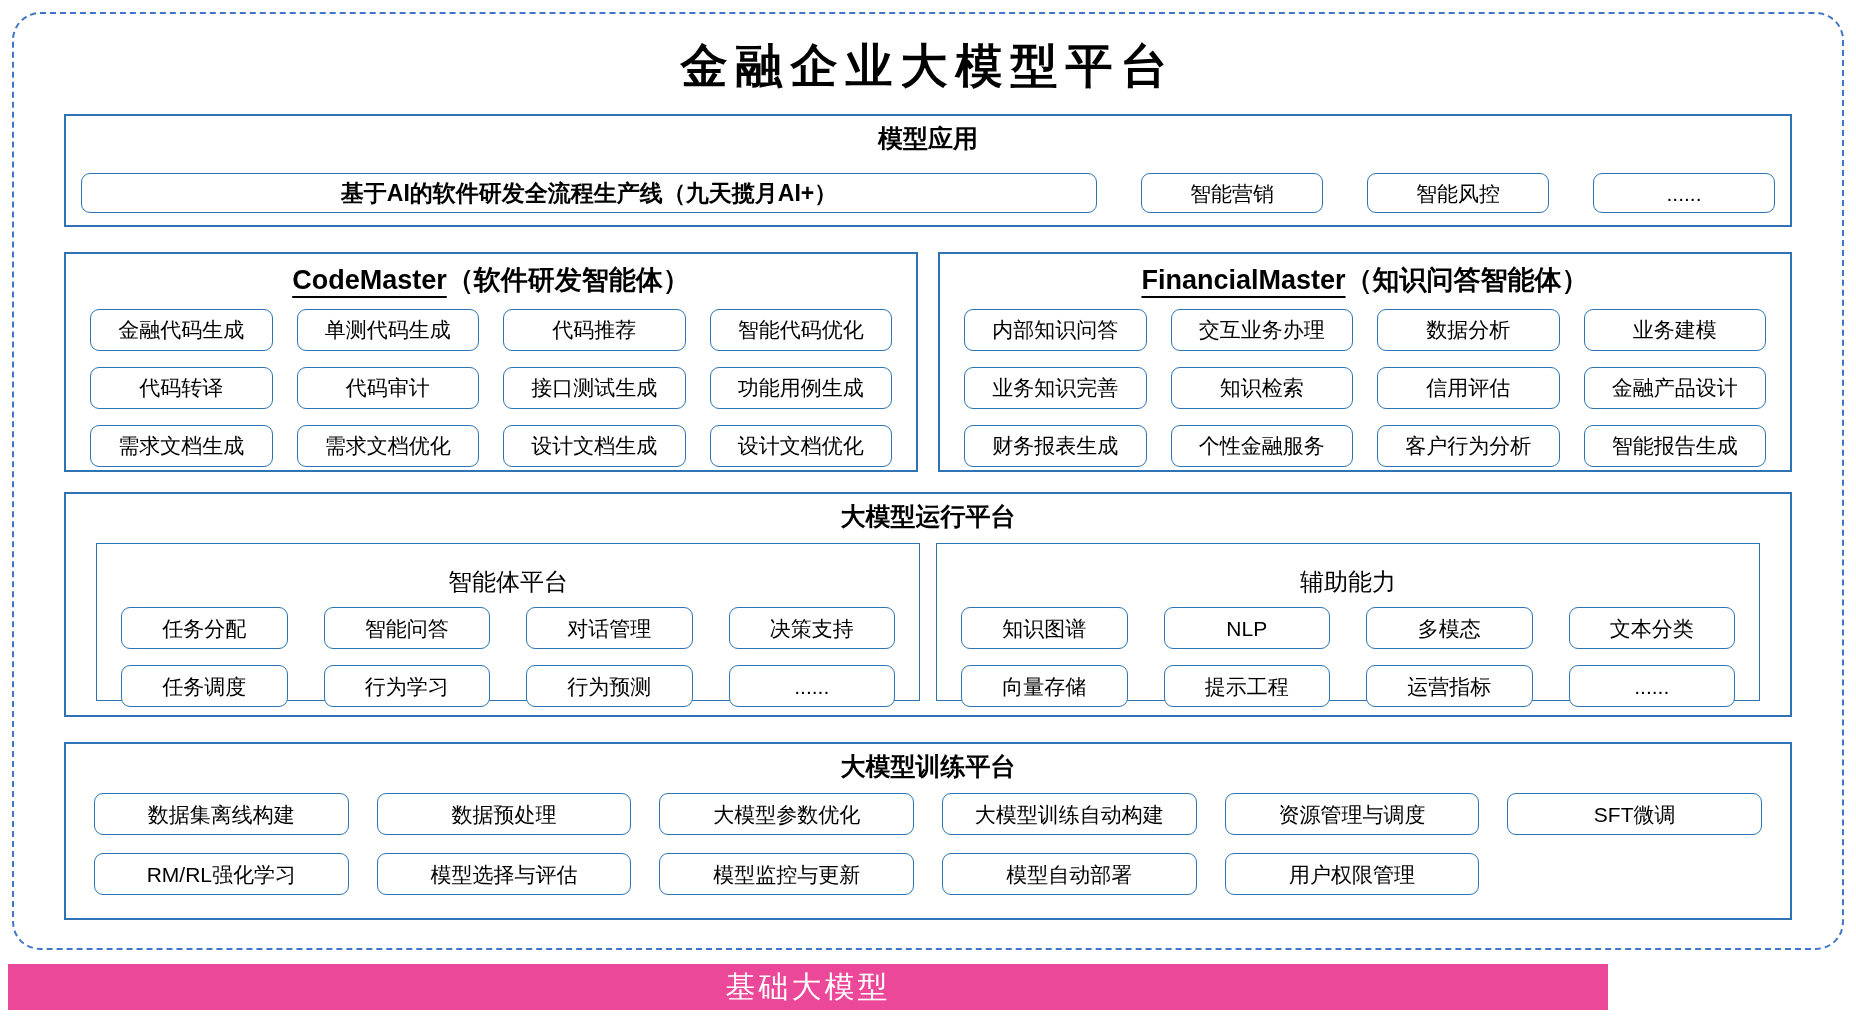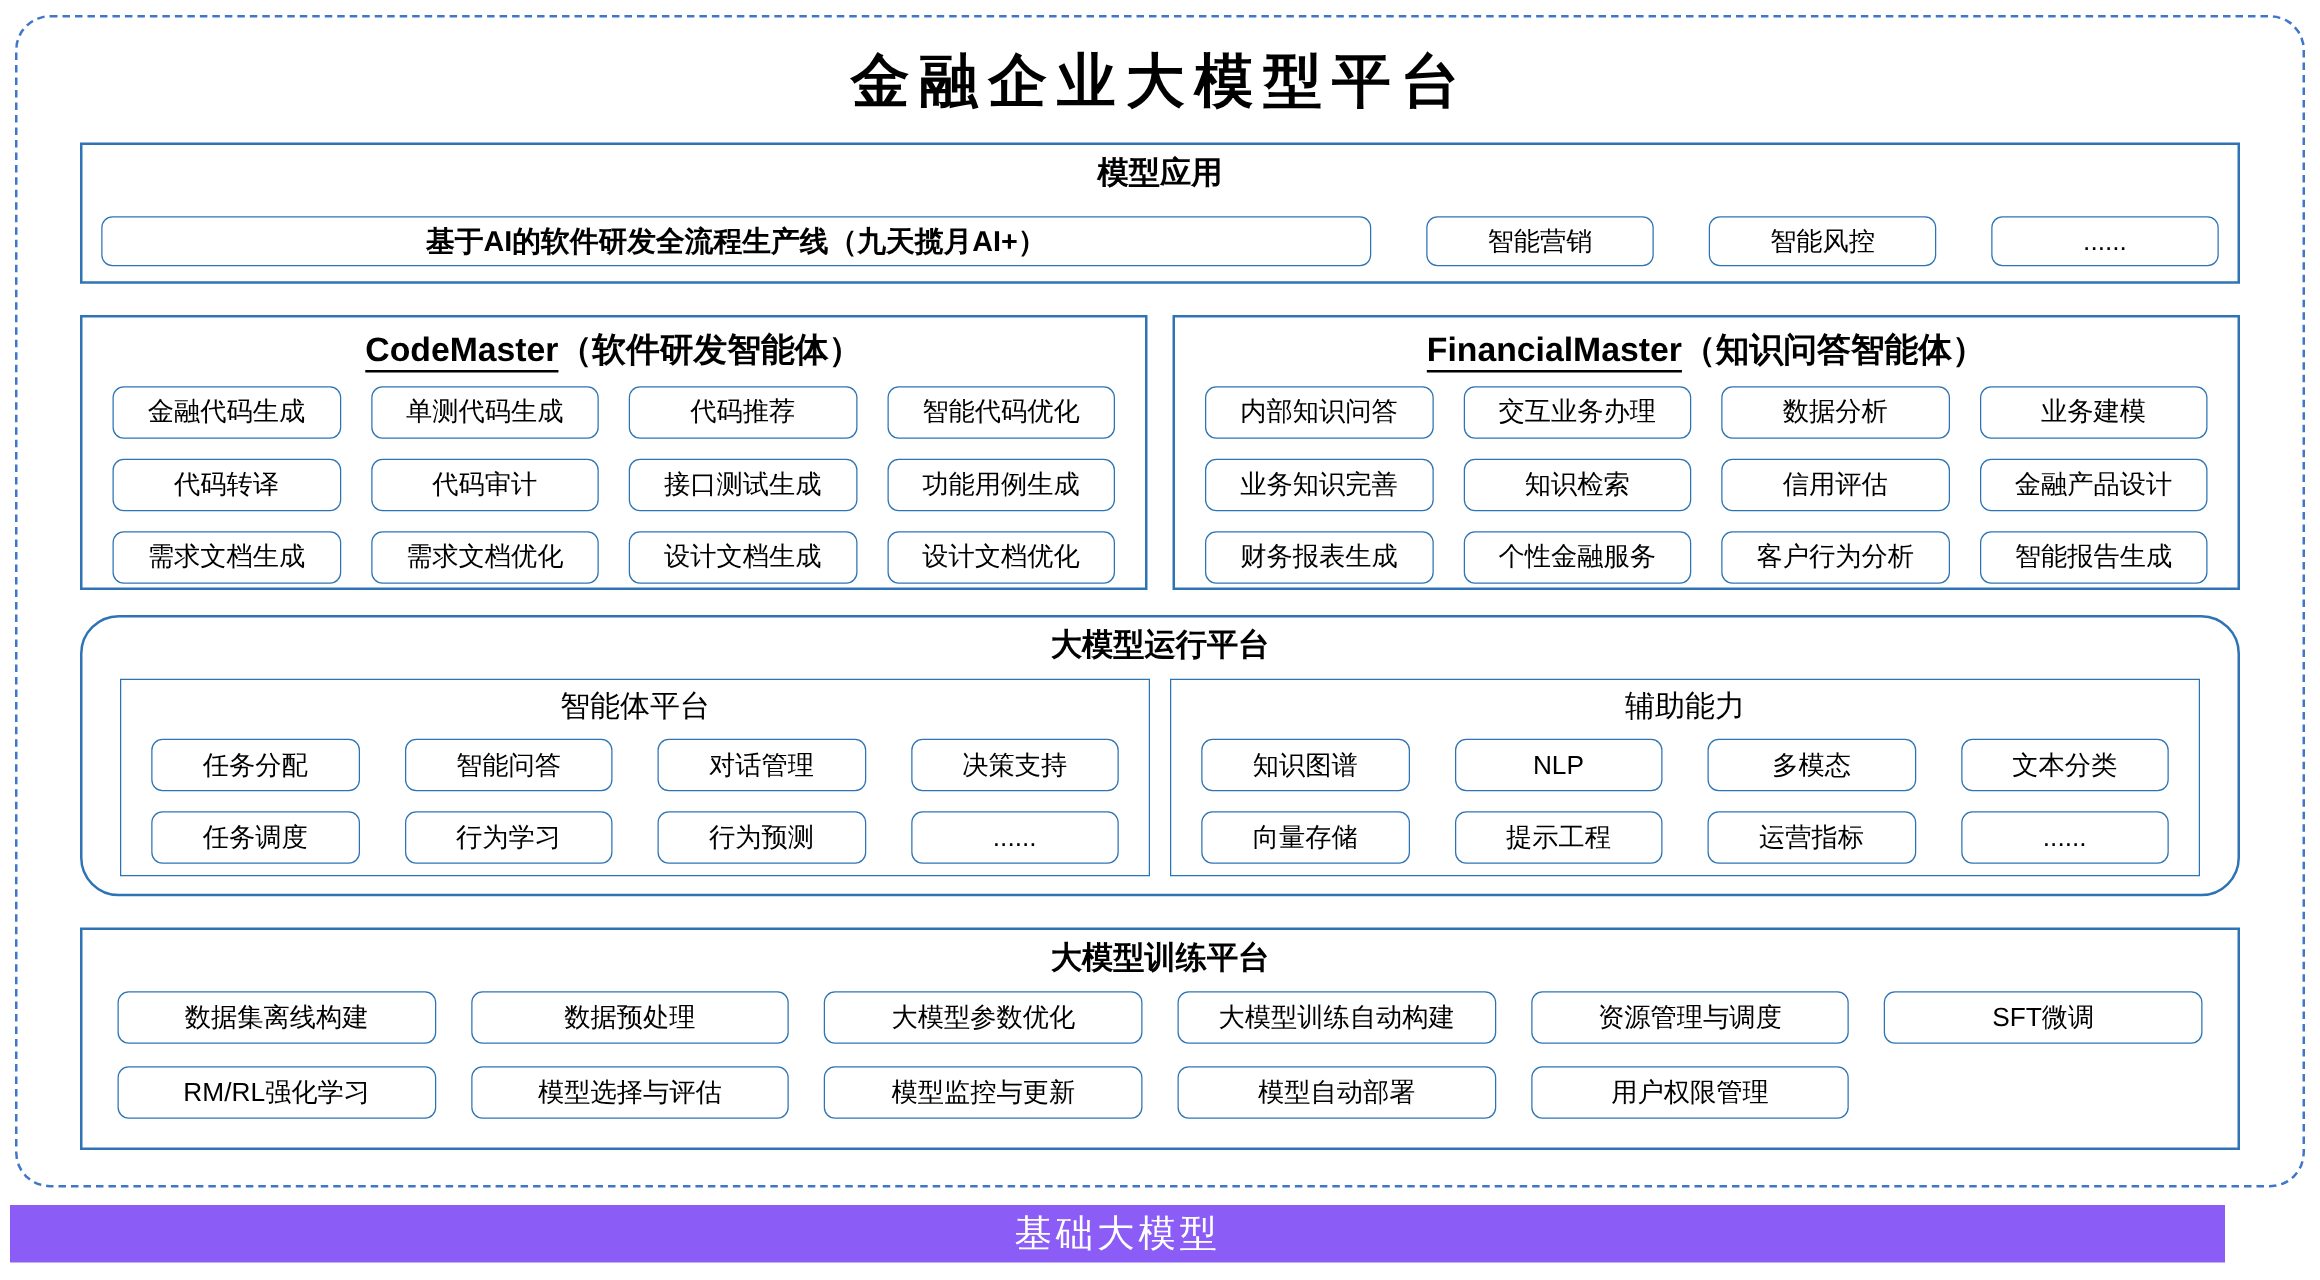--- a/index.html
+++ b/index.html
@@ -40,36 +40,36 @@
   .agent-header .en {
     text-decoration-line: underline; text-decoration-style: wavy;
     text-decoration-color: #E8332E; text-decoration-thickness: 2px;
     text-underline-offset: 7px;
     text-decoration: underline;
   }
   .agent-grid { display: grid; grid-template-columns: repeat(4, 1fr); gap: 16px 24px; padding: 12px 24px 0; }
   .agent-grid .btn { height: 42px; }
 
   
-  .sec-runtime { margin-top: 20px; height: 225px; border-radius: 31px; }
+  .sec-runtime { margin-top: 20px; height: 225px; }
   .runtime-row { display: flex; gap: 16px; padding: 12px 30px 0; }
   .sub-box { flex: 1; border: 1.5px solid #2E74B5; height: 158px; background: #fff; }
-  .sub-header { text-align: center; font-size: 24px; margin-top: 8px; line-height: 1.2; }
+  .sub-header { text-align: center; font-size: 24px; margin-top: 24px; line-height: 1.2; }
   .sub-grid { display: grid; grid-template-columns: repeat(4, 1fr); gap: 16px 36px; padding: 10px 24px 0; }
   .sub-grid .btn { height: 42px; }
 
   
   .sec-training { margin-top: 25px; height: 178px; }
   .training-grid { display: grid; grid-template-columns: repeat(6, 1fr); gap: 18px 28px; padding: 12px 28px 0; }
   .training-grid .btn { height: 42px; }
 
   
   .base-bar {
-    position: absolute; left: 8px; top: 964px; width: 1772px; height: 46px;
-    background: #8b5cf6; color: #fff;
+    position: absolute; left: 8px; top: 964px; width: 1600px; height: 46px;
+    background: #ec4899; color: #fff;
     display: flex; align-items: center; justify-content: center;
     font-size: 30px; font-weight: 500; letter-spacing: 3px;
   }
 </style>
 </head>
 <body>
 
 <div class="page">
 
   <div class="outer-frame">

